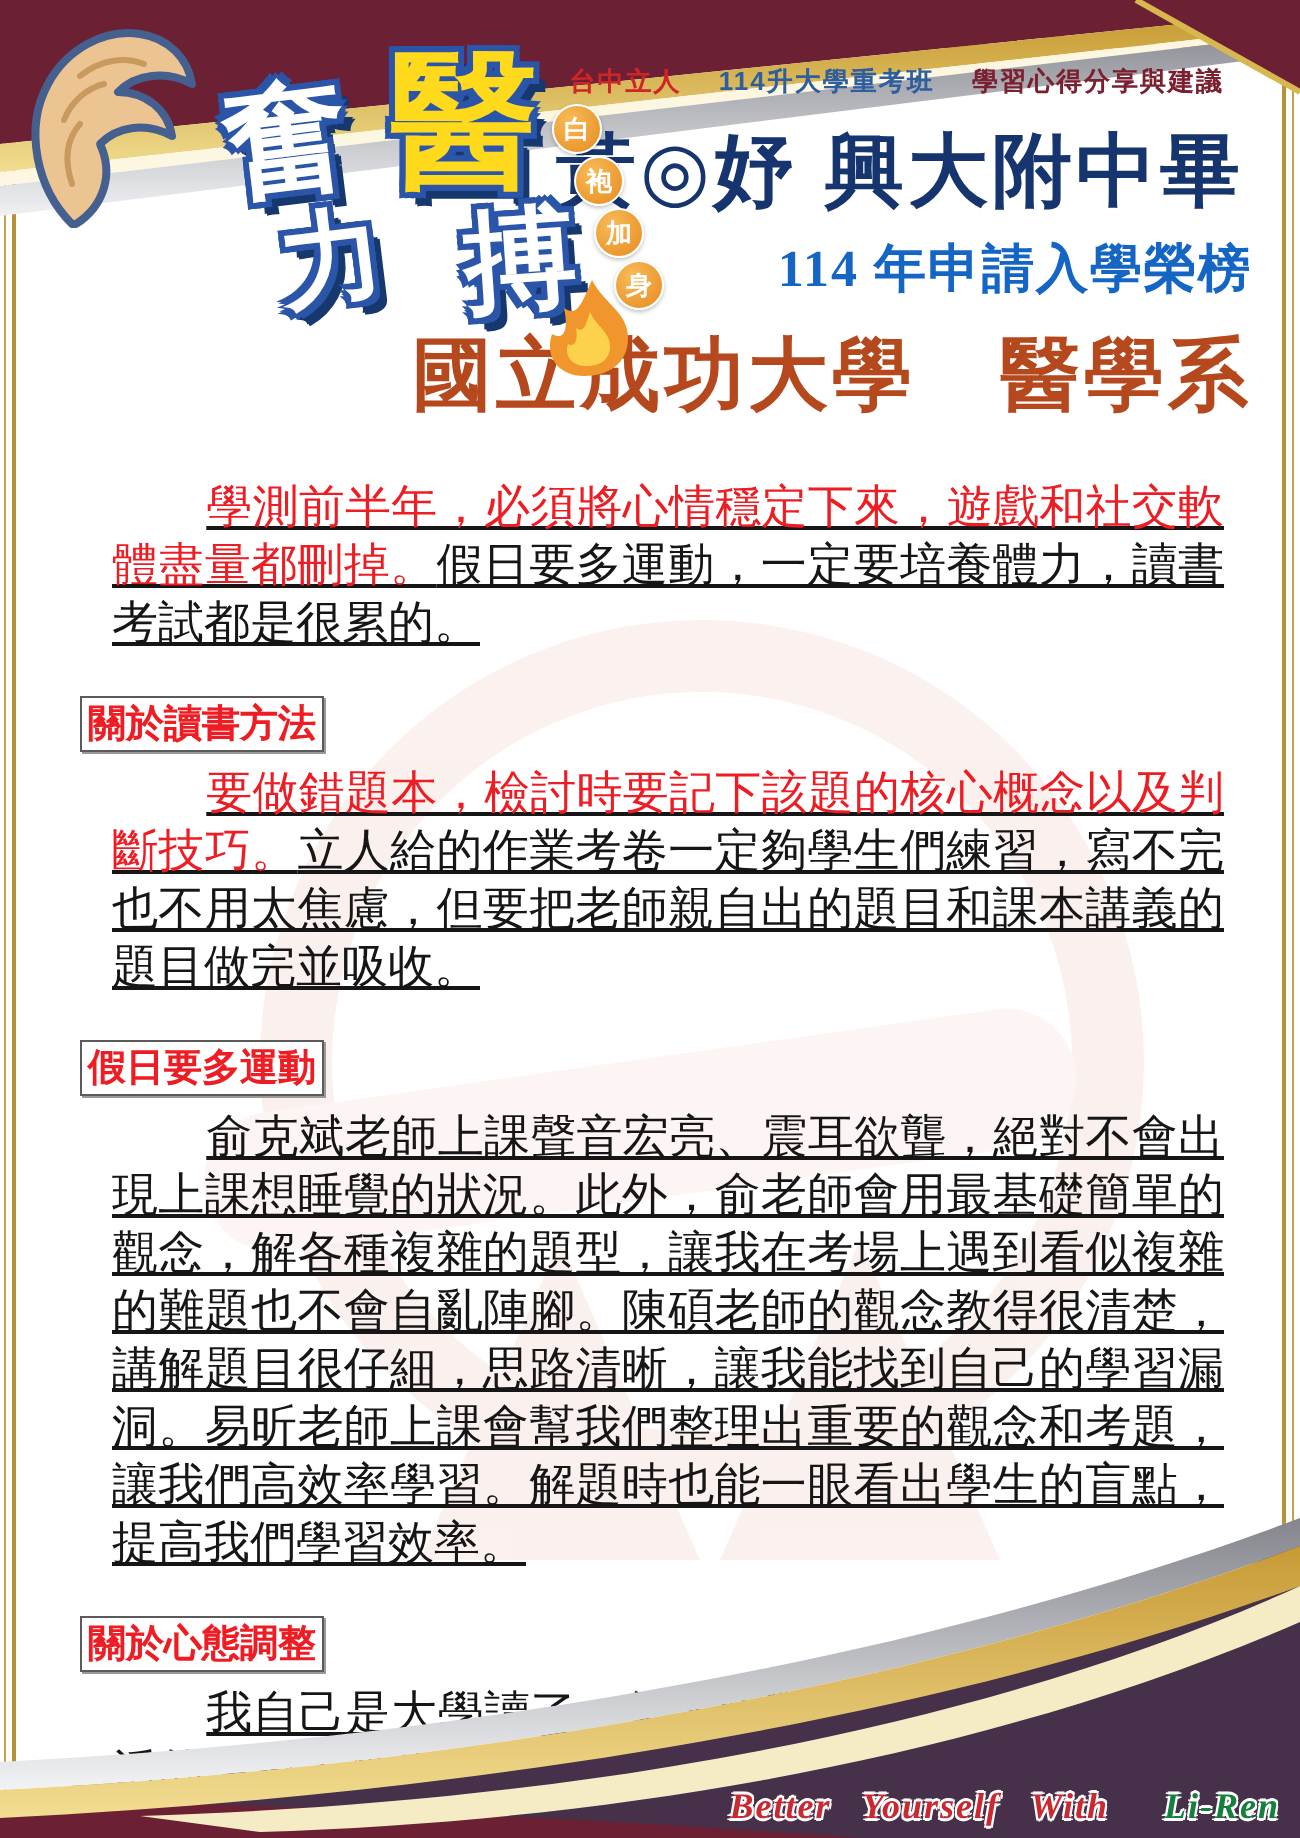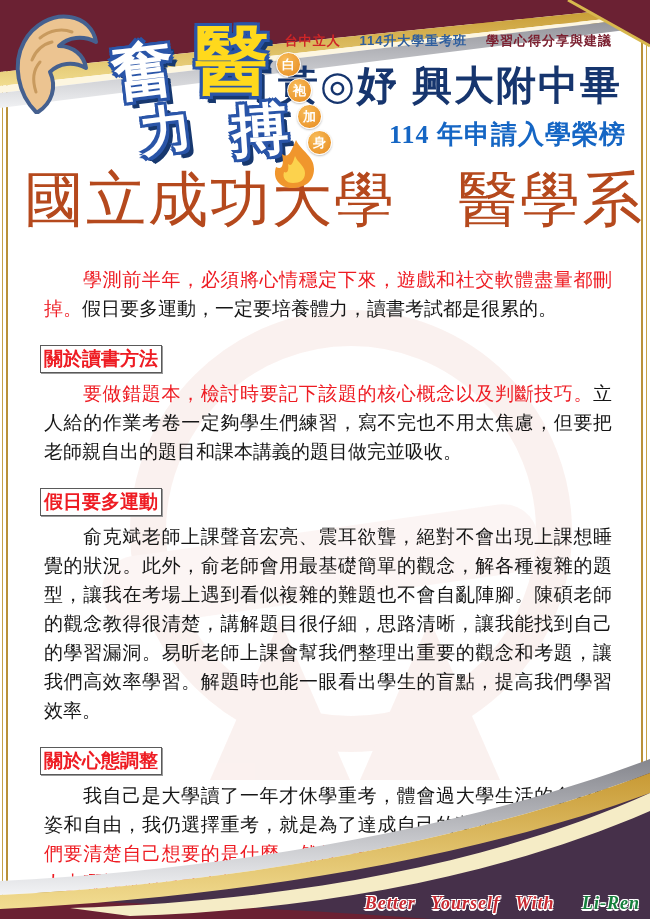--- a/index.html
+++ b/index.html
@@ -49,31 +49,31 @@
   
   .content{position:absolute;left:24px;right:24px;top:22px;z-index:4;}
   .tagline{padding:10px 14px 0 0;text-align:right;font-size:13px;font-weight:bold;letter-spacing:1px;}
   .tagline .p1{color:#cf2527;}
   .tagline .p2{color:#2e5e9e;margin-left:14px;}
   .tagline .p3{color:#7b2030;margin-left:14px;}
   .student{margin:8px 0 0 250px;text-align:center;font-size:40px;font-weight:900;
            color:#16356e;letter-spacing:2px;white-space:nowrap;}
   .honor{margin:4px 0 0 250px;text-align:right;font-size:26px;font-weight:900;
          color:#1566c4;font-family:"Liberation Serif","DejaVu Serif",serif;letter-spacing:1px;}
-  .result{margin-top:8px;text-align:center;font-size:60px;font-weight:400;color:#b5491d;
+  .result{margin-top:8px;text-align:right;font-size:40px;font-weight:700;color:#b5491d;
           font-family:"Liberation Serif","DejaVu Serif",serif;letter-spacing:2px;white-space:nowrap;}
   .intro{margin:14px 8px 0 8px;font-size:19px;color:#161616;text-align:center;white-space:nowrap;}
 
   
   .sections{margin:24px 14px 0 16px;}
   .section{margin-bottom:22px;}
   .sec-title{display:inline-block;border:1px solid #5a5a5a;box-shadow:1px 1px 0 #9a9a9a;
              padding:0 3px;font-size:19px;font-weight:bold;color:#ee1c23;background:#fff;}
-  .sec-body{margin:6px 0 0 4px;font-size:19px;line-height:29px;text-align:justify;
-            text-indent:2.05em;color:#161616;}
+  .sec-body{margin:6px 0 0 16px;font-size:23px;line-height:29px;text-align:justify;
+            text-indent:2.05em;color:#161616;text-decoration:underline;}
   .seg.red{color:#ee1c23;}
   .seg.black{color:#161616;}
 
   
   .swoosh{position:absolute;left:0;bottom:0;width:650px;height:210px;z-index:7;pointer-events:none;}
   .slogan{position:absolute;right:10px;bottom:5px;z-index:8;
           font-family:"Liberation Serif","DejaVu Serif",serif;font-style:italic;font-weight:bold;
           font-size:18px;letter-spacing:1px;word-spacing:10px;white-space:nowrap;}
   .slogan .sl-red{color:#c92a32;text-shadow:-1px -1px 0 #fff,1px -1px 0 #fff,-1px 1px 0 #fff,1px 1px 0 #fff,0 -1.5px 0 #fff,0 1.5px 0 #fff;}
   .slogan .sl-blue{color:#15803d;margin-left:12px;text-shadow:-1px -1px 0 #fff,1px -1px 0 #fff,-1px 1px 0 #fff,1px 1px 0 #fff,0 -1.5px 0 #fff,0 1.5px 0 #fff;}

